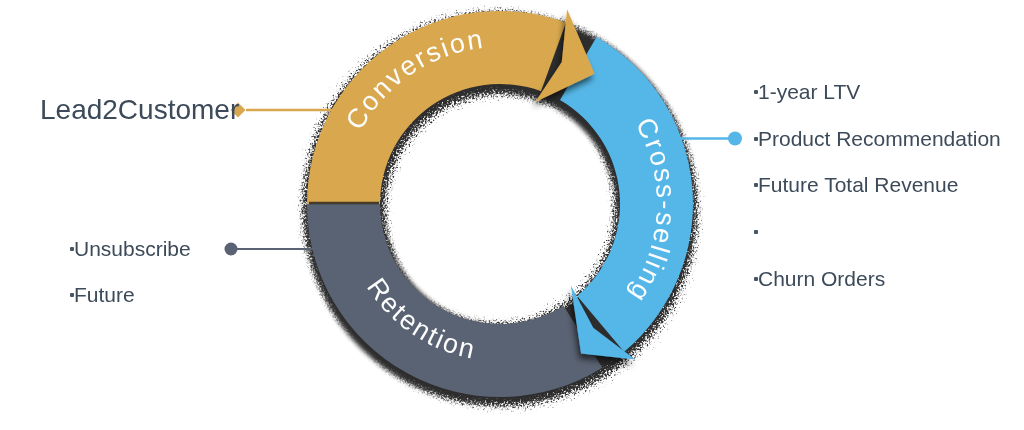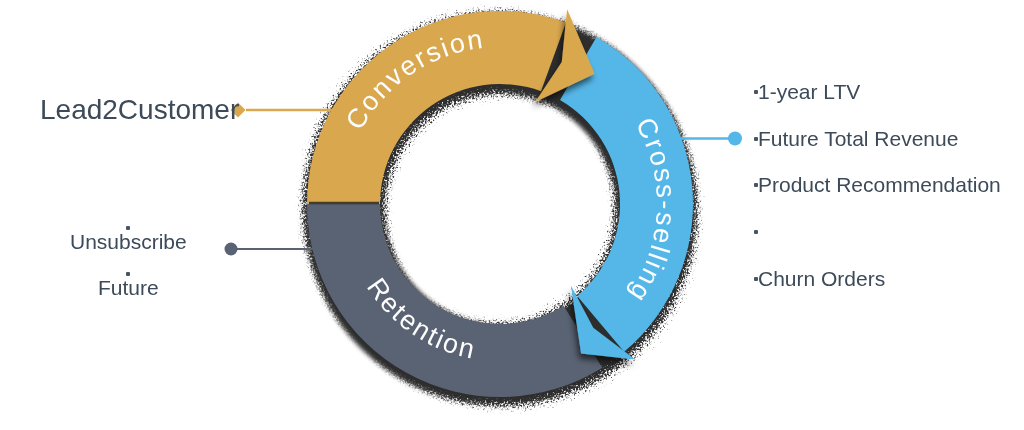--- a/index.html
+++ b/index.html
@@ -30,21 +30,21 @@
     width:4px;height:4px;border-radius:1px;
     background:#485664;flex:0 0 auto;
   }
   #lead2customer-label{
     position:absolute;left:40px;top:96px;width:178px;
     text-align:right;font-size:28px;line-height:28px;
   }
   #left-list{
     position:absolute;left:70px;top:226px;
   }
-  #left-list .callout-row{height:46px;flex-direction:column;}
+  #left-list .callout-row{height:46px;}
   #right-list{
     position:absolute;left:754px;top:69px;
   }
   #right-list .callout-row{height:46.6px;}
 </style>
 </head>
 <body>
 
 <div id="canvas">
 
@@ -115,25 +115,25 @@
     </div>
   </div>
 
   <div id="right-list">
     <div class="callout-row">
       <span class="bullet"></span>
       <span class="callout-text">1-year LTV</span>
     </div>
     <div class="callout-row">
       <span class="bullet"></span>
-      <span class="callout-text">Future Total Revenue</span>
+      <span class="callout-text">Product Recommendation</span>
     </div>
     <div class="callout-row">
       <span class="bullet"></span>
-      <span class="callout-text">Product Recommendation</span>
+      <span class="callout-text">Future Total Revenue</span>
     </div>
     <div class="callout-row">
       <span class="bullet"></span>
     </div>
     <div class="callout-row">
       <span class="bullet"></span>
       <span class="callout-text">Churn Orders</span>
     </div>
   </div>
 

